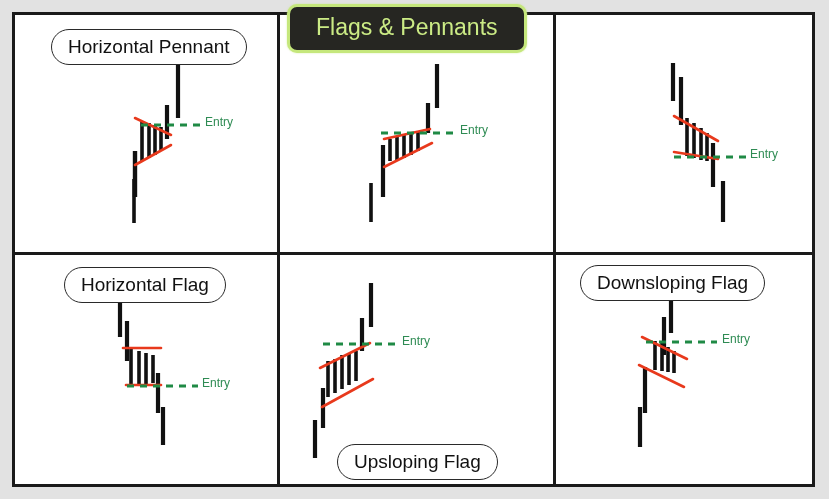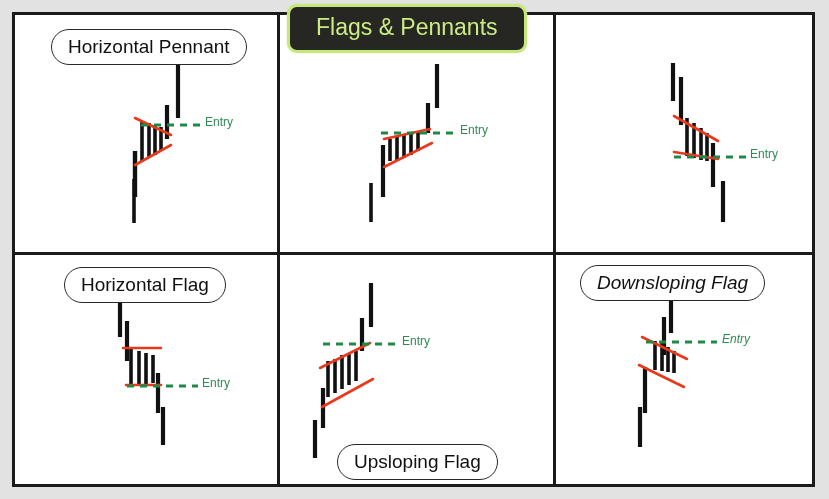--- a/index.html
+++ b/index.html
@@ -191,21 +191,21 @@
 
         <line class="tl" x1="40" y1="113" x2="90" y2="88"></line>
         <line class="tl" x1="42" y1="152" x2="93" y2="124"></line>
 
         <line class="entry-line" x1="43" y1="89" x2="117" y2="89"></line>
       </svg>
       <div class="entry-label" style="left:122px;top:80px;">Entry</div>
       <div class="pill" style="left:57px;top:189px;">Upsloping Flag</div>
     </div>
 
-    <div class="panel" style="left:541px;top:240px;width:256px;height:232px;font-style:italic;">
+    <div class="panel" style="left:541px;top:240px;width:256px;height:232px;">
       <div class="pill" style="left:24px;top:10px;">Downsloping Flag</div>
       <svg width="256" height="232" viewBox="0 0 256 232">
 
         <line class="bar" x1="115" y1="45" x2="115" y2="78"></line>
         <line class="bar" x1="108" y1="62" x2="108" y2="100"></line>
 
         <line class="bar-thin" x1="99" y1="86" x2="99" y2="115"></line>
         <line class="bar-thin" x1="106" y1="88" x2="106" y2="116"></line>
         <line class="bar-thin" x1="112" y1="92" x2="112" y2="117"></line>
         <line class="bar-thin" x1="118" y1="96" x2="118" y2="118"></line>

